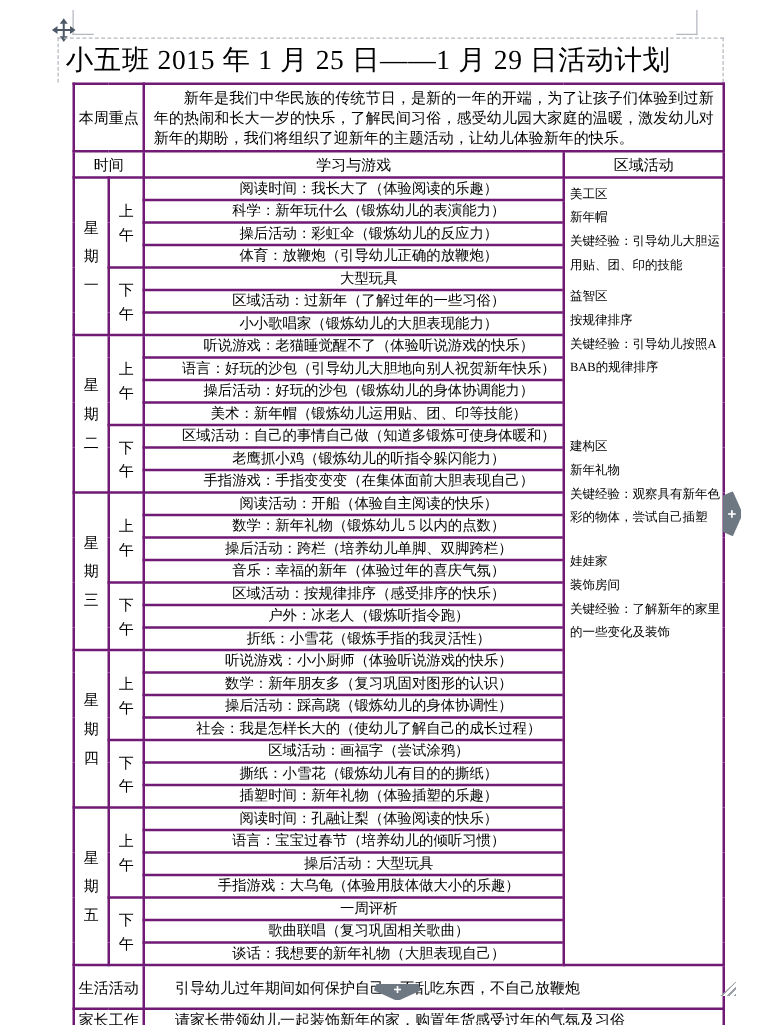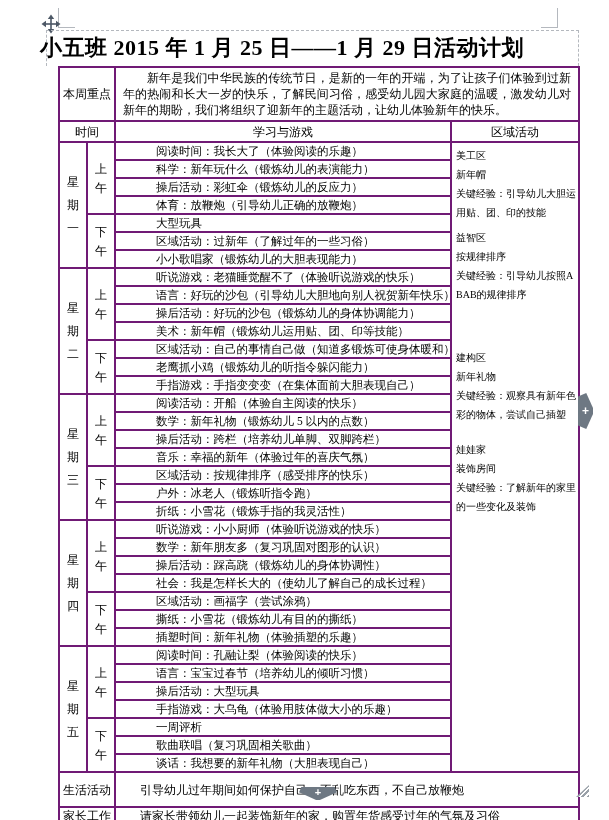--- a/index.html
+++ b/index.html
@@ -21,34 +21,34 @@
     font:bold 12px "Liberation Sans",sans-serif;
     clip-path:polygon(0 10%,55% 0,100% 42%,100% 58%,55% 100%,0 90%);cursor:pointer;}
   .bottom-tab{position:absolute;left:299px;top:787px;width:38px;height:13px;
     background:#6e7883;color:#fff;display:flex;align-items:flex-start;justify-content:center;
     font:bold 11px/11px "Liberation Sans",sans-serif;
     clip-path:polygon(6% 0,94% 0,100% 40%,55% 100%,45% 100%,0 40%);cursor:pointer;}
   .resize-handle{position:absolute;left:576px;top:785px;width:13px;height:12px;
     clip-path:polygon(100% 0,100% 100%,0 100%);
     background:repeating-linear-gradient(135deg,#9aa1a9 0 2px,#ffffff 2px 4px);cursor:nwse-resize;}
   
-  .doc-title{position:absolute;left:40px;top:33px;width:533px;height:32px;
-    font-size:22px;font-weight:bold;letter-spacing:.5px;white-space:nowrap;}
+  .doc-title{position:absolute;left:28px;top:33px;width:533px;height:32px;
+    text-align:center;font-size:22px;font-weight:normal;letter-spacing:.5px;white-space:nowrap;}
   
   table.plan{position:absolute;left:58px;top:66px;width:520px;height:722px;
     border-collapse:collapse;table-layout:fixed;}
   td{border:2px solid #701a75;padding:0;vertical-align:middle;font-size:12px;line-height:16px;}
   .r-focus{height:51px;}
   .r-head{height:21px;}
   .sched-row{height:17px;}
   .r-life{height:35px;}
   .r-parent{height:18px;}
   .center{text-align:center;}
   .focus-text{padding:2px 7px;text-indent:24px;text-align:justify;line-height:16px;}
-  .activity-cell{padding-left:40px;white-space:nowrap;overflow:hidden;font-size:11.5px;}
+  .activity-cell{padding-left:24px;white-space:nowrap;overflow:hidden;font-size:11.5px;text-align:center;}
   .day-cell,.ampm-cell{text-align:center;vertical-align:middle;}
   .day-cell div{margin:7px 0;}
   .ampm-cell div{margin:3px 0;}
   .region-cell{vertical-align:top;padding:3px 2px 0 4px;font-size:10px;line-height:19px;}
   .rgroup div{word-break:break-all;}
   .rgroup.g0{margin-bottom:6px;}
   .rgroup.g1{margin-bottom:44px;}
   .rgroup.g2{margin-bottom:16px;}
   .wide-text{padding-left:24px;white-space:nowrap;overflow:hidden;}
 </style>

